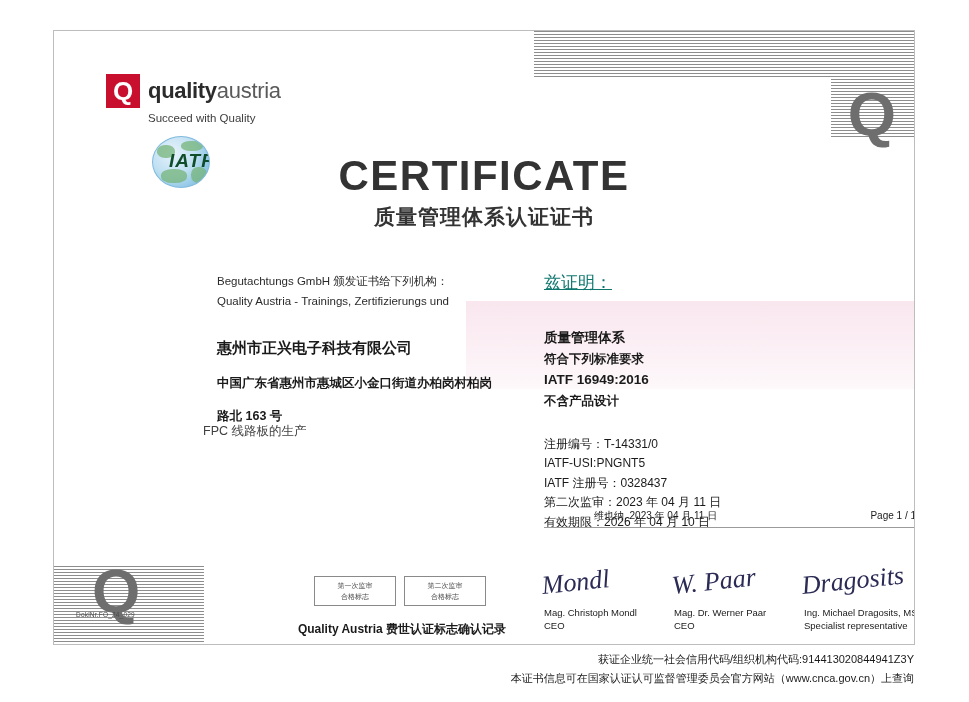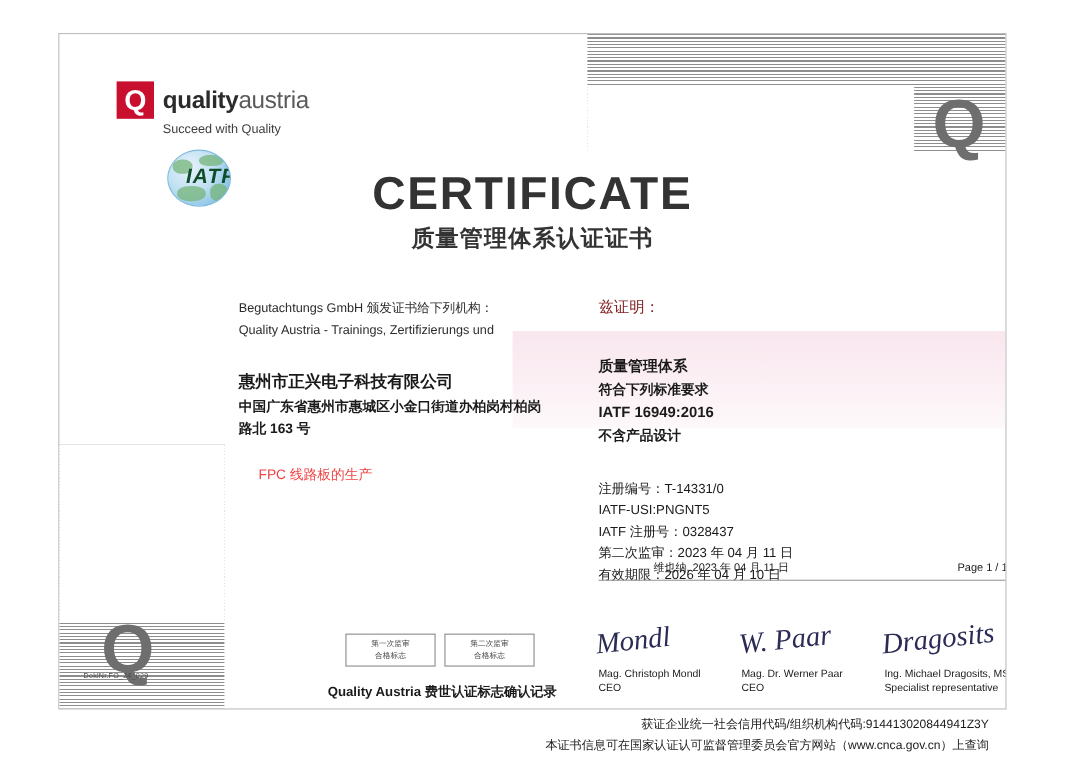--- a/index.html
+++ b/index.html
@@ -206,44 +206,45 @@
     line-height: 1.75;
   }
   .org-name {
     margin-top: 26px;
     font-size: 15px;
     font-weight: bold;
     color: #1a1a1a;
     line-height: 1.5;
   }
   .org-addr {
-    margin-top: 1px;
+    margin-top: 14px;
     font-size: 12.5px;
     font-weight: bold;
     color: #1a1a1a;
     line-height: 1.55;
   }
   .scope {
     position: absolute;
-    left: 181px;
+    left: 149px;
     top: 392px;
     width: 300px;
     font-size: 12.5px;
-    color: #ef4444;
+    color: #404040;
   }
 
   .right-col {
     position: absolute;
     left: 490px;
     top: 240px;
     width: 360px;
   }
   .hereby {
-    font-size: 14px;
-    color: #7f1d1d;
+    font-size: 17px;
+    color: #0f766e;
+    text-decoration: underline;
   }
   .std-block {
     margin-top: 33px;
     font-weight: bold;
     color: #1a1a1a;
     line-height: 1.62;
   }
   .std-block .l-sys { font-size: 13.5px; }
   .std-block .l-conf { font-size: 12.5px; }
   .std-block .l-std { font-size: 13.5px; }
@@ -352,21 +353,21 @@
     top: 580px;
     font-size: 6.5px;
     color: #4a4a4a;
     letter-spacing: 0.2px;
   }
 
   
   .footer {
     position: absolute;
     left: 0;
-    right: 70px;
+    right: 55px;
     top: 650px;
     text-align: right;
     font-size: 11px;
     color: #1a1a1a;
     line-height: 1.7;
   }
 </style>
 </head>
 <body>
 

